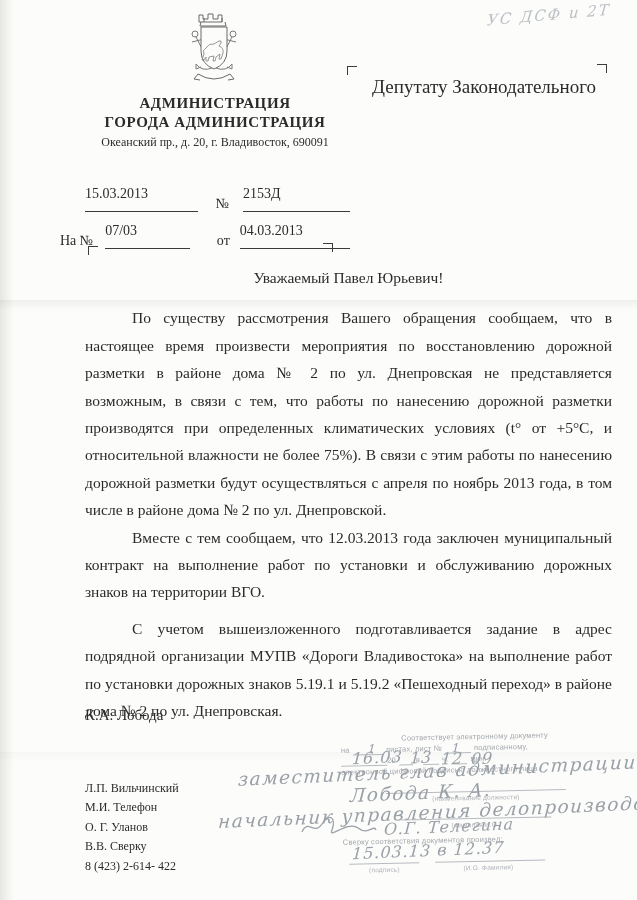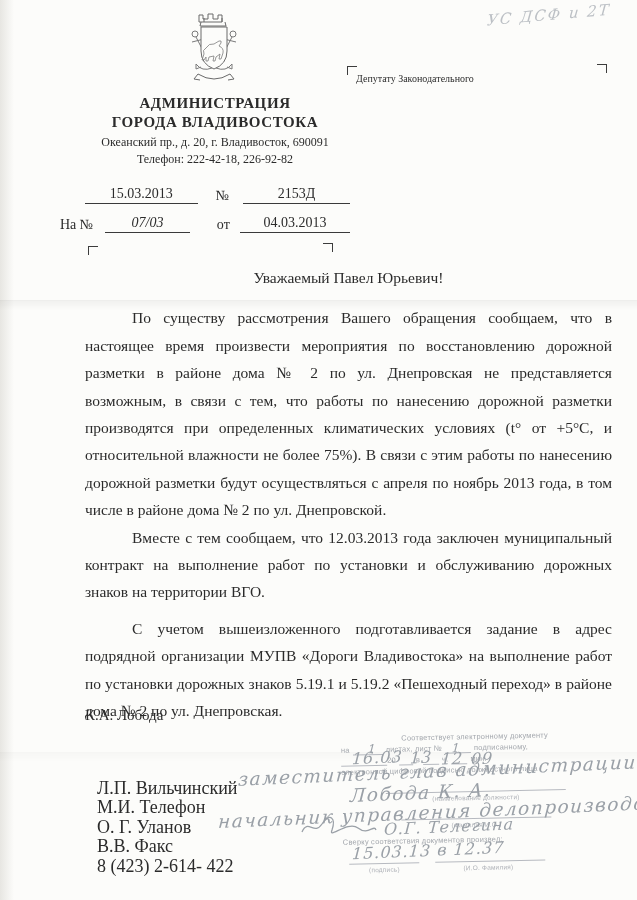--- a/index.html
+++ b/index.html
@@ -19,55 +19,55 @@
 
   
   .crest{position:absolute;left:168px;top:8px;width:92px;height:84px;}
   .org{position:absolute;left:60px;top:94px;width:310px;text-align:center;
     font-weight:bold;font-size:15px;letter-spacing:.6px;line-height:19px;}
   .addr{position:absolute;left:60px;top:134px;width:310px;text-align:center;
     font-size:12px;line-height:16.5px;}
   .addr .email{text-decoration:underline;}
 
   
-  .recipient{position:absolute;left:356px;top:68px;width:240px;
-    font-size:10px;line-height:21px;}
+  .recipient{position:absolute;left:356px;top:76px;width:240px;
+    font-size:19px;line-height:21px;text-align:right;}
   .recipient .name{margin-top:21px;}
   .corner{position:absolute;width:9px;height:8px;}
   .corner.tl{border-left:1.2px solid #3c3c3c;border-top:1.2px solid #3c3c3c;}
   .corner.tr{border-right:1.2px solid #3c3c3c;border-top:1.2px solid #3c3c3c;}
   .c-rec-open{left:347px;top:66px;}
   .c-rec-close{left:597px;top:64px;}
   .c-ref-open{left:88px;top:246px;}
   .c-ref-close{left:323px;top:243px;}
 
   
   .refs{position:absolute;left:60px;top:186px;width:290px;font-size:14px;}
   .refrow{display:flex;align-items:flex-end;margin-bottom:11px;}
-  .u{display:inline-block;text-align:center;border-bottom:1px solid #3a3a3a;
-    padding-bottom:1px;}
+  .u{display:inline-block;text-align:left;border-bottom:1px solid #3a3a3a;
+    padding-bottom:9px;}
   .u-date{width:118px;margin-left:25px;}
   .u-num{width:112px;margin-left:14px;}
   .lbl{white-space:nowrap;}
-  .u-reply{width:86px;margin-left:12px;font-style:italic;}
+  .u-reply{width:86px;margin-left:12px;}
   .u-rdate{width:112px;margin-left:10px;}
 
   
   .letter{position:absolute;left:85px;top:264px;width:527px;
     font-size:15.5px;line-height:27.4px;text-align:justify;}
   .salutation{text-align:center;margin:0 0 13px 0;}
   .letter p{margin:0;text-indent:47px;}
   .letter p.p3{margin-top:9px;}
 
   
   .sigrow{position:absolute;left:85px;top:707px;width:527px;
     display:flex;justify-content:space-between;font-size:15px;}
 
   
-  .executors{position:absolute;left:85px;top:779px;font-size:18px;line-height:19.4px;margin-left:12px;}
+  .executors{position:absolute;left:85px;top:779px;font-size:12px;line-height:19.4px;}
 
   
   .stamp{position:absolute;left:342px;top:731px;width:268px;
     font-family:"Liberation Sans","DejaVu Sans",sans-serif;
     font-size:7.5px;color:#a3a7ad;letter-spacing:.2px;
     transform:rotate(-1.2deg);line-height:11px;}
   .stamp .srow{display:flex;align-items:flex-end;white-space:nowrap;}
   .stamp .c{justify-content:center;}
   .blank{display:inline-block;border-bottom:1px solid #b7bac0;height:8px;}
   .cap{display:block;text-align:center;font-size:6.5px;color:#b0b3b9;}
@@ -117,25 +117,24 @@
 
     <path d="M38 40 q3 -5 8 -4 l5 -3 q3 -1 2 2 l-2 3 q5 2 4 7 l-2 6 h-2 l1 -5 -4 3 -1 4 h-2 l1 -5 -5 1 -1 4 h-2 l0 -4 -2 3 h-2 l2 -6 q-2 -4 2 -6 z" stroke="#7d7d7d" stroke-width=".8"></path>
 
     <path d="M30 66 q16 10 32 0"></path>
       <path d="M30 66 l-4 5 l6 1"></path>
       <path d="M62 66 l4 5 l-6 1"></path>
   </svg>
 
   <div class="org">
     <div>АДМИНИСТРАЦИЯ</div>
-    <div>ГОРОДА  ВЛАДИВОСТОКА</div>
+    <div>ГОРОДА  АДМИНИСТРАЦИЯ</div>
   </div>
   <div class="addr">
     <div>Океанский пр., д. 20, г. Владивосток, 690091</div>
-    <div>Телефон: 222-42-18, 226-92-82</div>
   </div>
 
   <div class="corner tl c-rec-open"></div>
   <div class="corner tr c-rec-close"></div>
   <div class="recipient">
     <div>Депутату Законодательного</div>
   </div>
 
   <div class="refs">
     <div class="refrow">
@@ -215,17 +214,17 @@
   <svg class="scribble" style="left:300px;top:816px;" width="78" height="24" viewBox="0 0 78 24">
     <path d="M2 16 C8 2 14 20 22 8 S36 2 32 14 C28 24 48 4 58 12 S74 8 76 14" fill="none" stroke="#9aa0a7" stroke-width="1.3"></path>
   </svg>
   <div class="hw hw-md" style="left:384px;top:817px;">О.Г. Телегина</div>
   <div class="hw hw-md" style="left:352px;top:841px;">15.03.13 в 12.37</div>
 
   <div class="executors">
     <div>Л.П. Вильчинский</div>
     <div>М.И. Телефон</div>
     <div>О. Г. Уланов</div>
-    <div>В.В. Факс</div>
+    <div>В.В. Сверку</div>
     <div>8 (423) 2-614- 422</div>
   </div>
 
 </div>
 
 </body></html>

